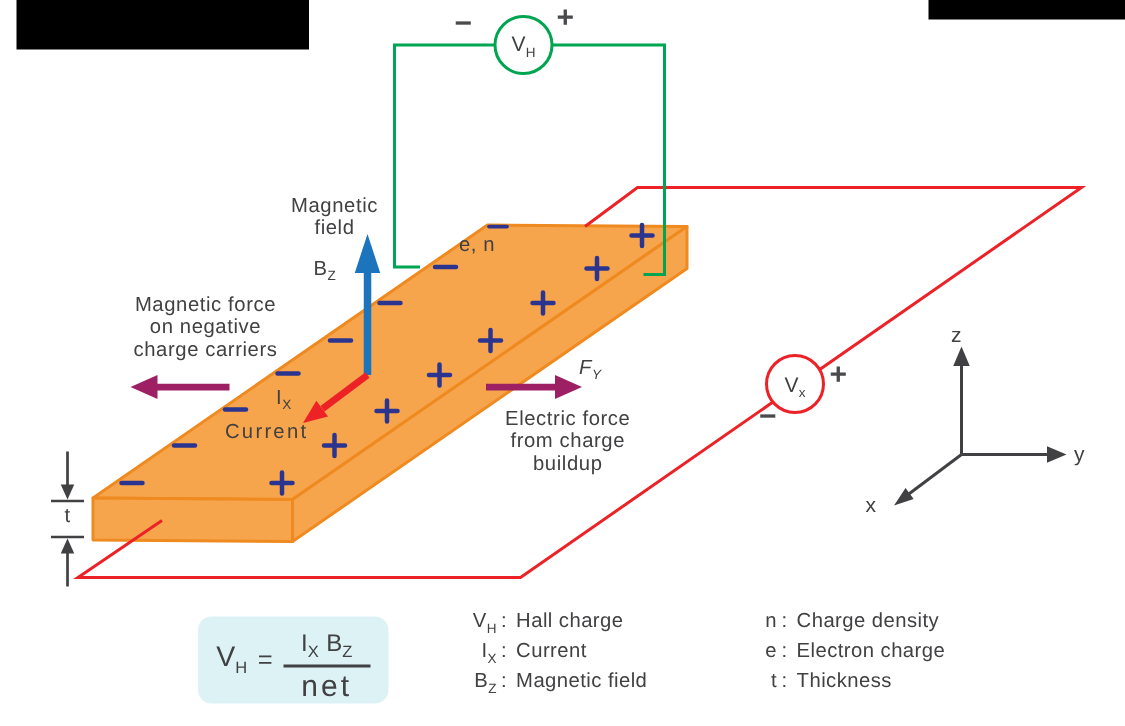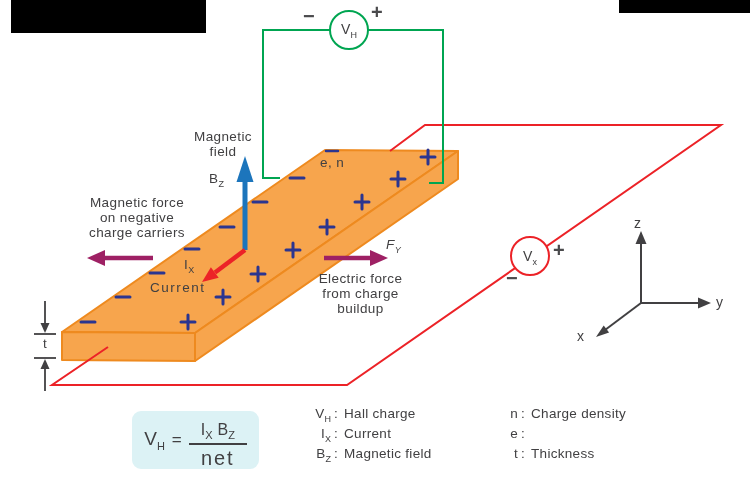--- a/index.html
+++ b/index.html
@@ -154,25 +154,25 @@
   <div class="lbl" style="left:209px;top:171px;"><span>B</span><sub>Z</sub></div>
 
   <div class="lbl ml" style="left:57px;top:195px;width:160px;">Magnetic force
 on negative
 charge carriers</div>
 
   <div class="lbl" style="left:184px;top:257px;"><span>I</span><sub>X</sub></div>
   <div class="lbl" style="left:150px;top:280px;letter-spacing:1.5px;">Current</div>
 
   <div class="lbl" style="left:386px;top:237px;font-style:italic;"><span>F</span><sub>Y</sub></div>
-  <div class="lbl ml" style="left:298px;top:271px;width:125px;">Electric force
+  <div class="lbl ml" style="left:316px;top:271px;width:125px;">Electric force
 from charge
 buildup</div>
 
-  <div class="lbl" style="left:320px;top:155px;text-align:center;">e, n</div>
+  <div class="lbl" style="left:306px;top:155px;text-align:center;">e, n</div>
 
   <div class="lbl" style="left:38px;top:336px;width:14px;text-align:center;">t</div>
 
   <div class="meter-label" style="left:332px;top:21px;"><span>V</span><sub>H</sub></div>
   <div class="sign" style="left:303px;top:6px;">−</div>
   <div class="sign" style="left:371px;top:2px;">+</div>
 
   <div class="meter-label" style="left:513px;top:248px;"><span>V</span><sub>x</sub></div>
   <div class="sign" style="left:553px;top:240px;">+</div>
   <div class="sign" style="left:506px;top:268px;">−</div>
@@ -211,20 +211,21 @@
 
   <div class="legend legend-c2" style="left:506px;top:406px;">
     <div class="lrow">
       <span class="lsym"><span>n</span><sub></sub></span>
         <span class="lcol">:</span>
         <span class="ldesc">Charge density</span>
     </div>
     <div class="lrow">
       <span class="lsym"><span>e</span><sub></sub></span>
         <span class="lcol">:</span>
+        <span class="ldesc">Electron charge</span>
     </div>
     <div class="lrow">
       <span class="lsym"><span>t</span><sub></sub></span>
         <span class="lcol">:</span>
         <span class="ldesc">Thickness</span>
     </div>
   </div>
 
 </div>
 

